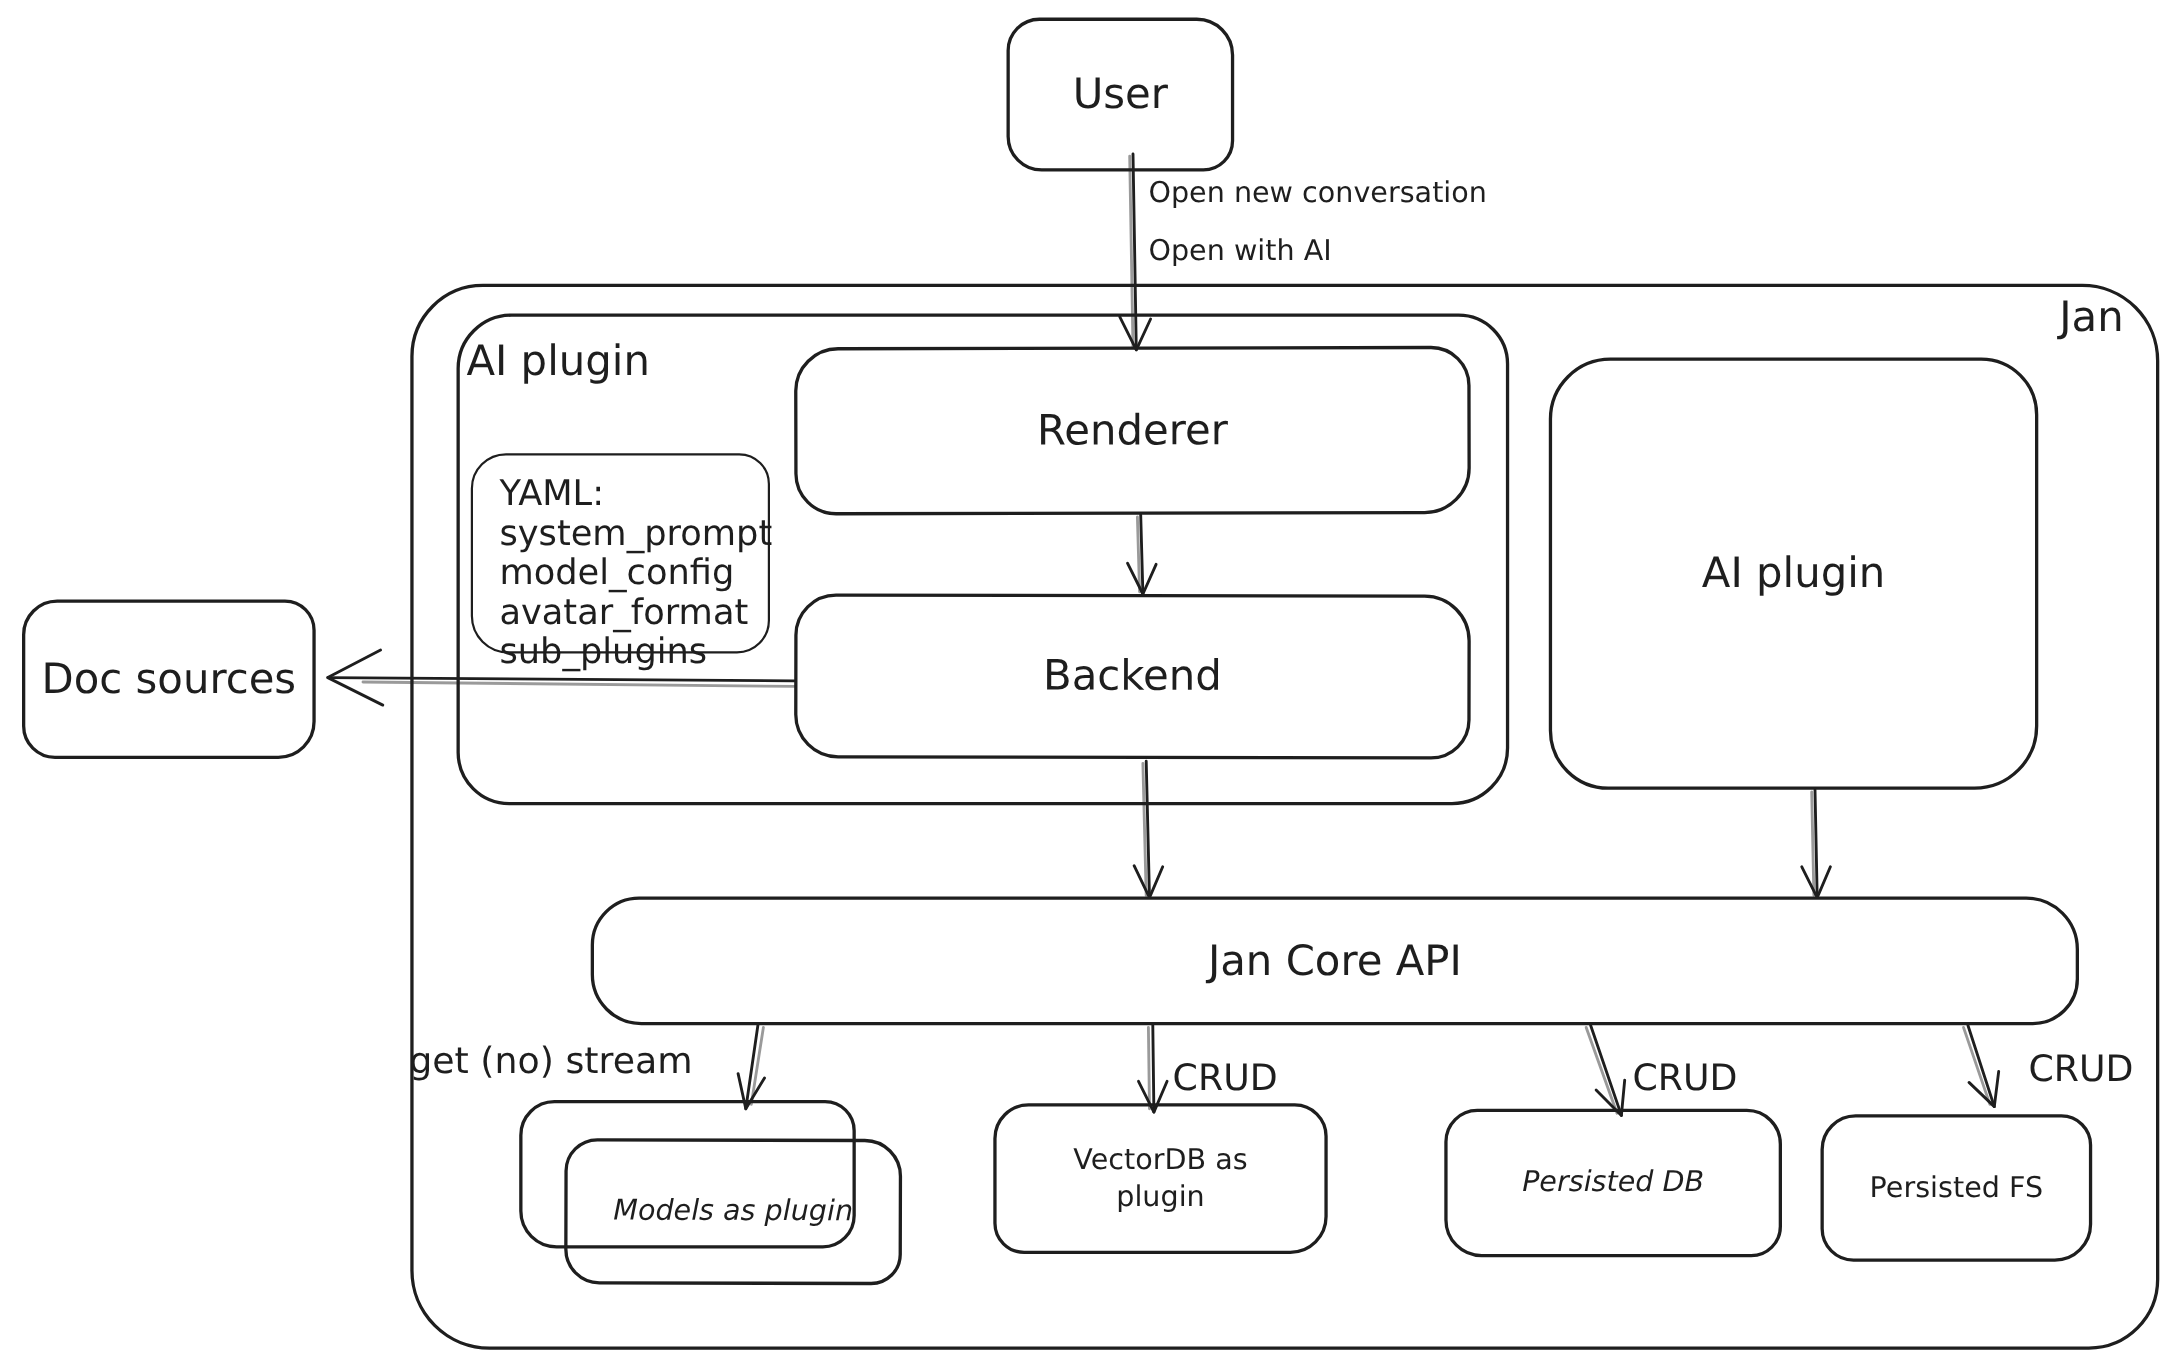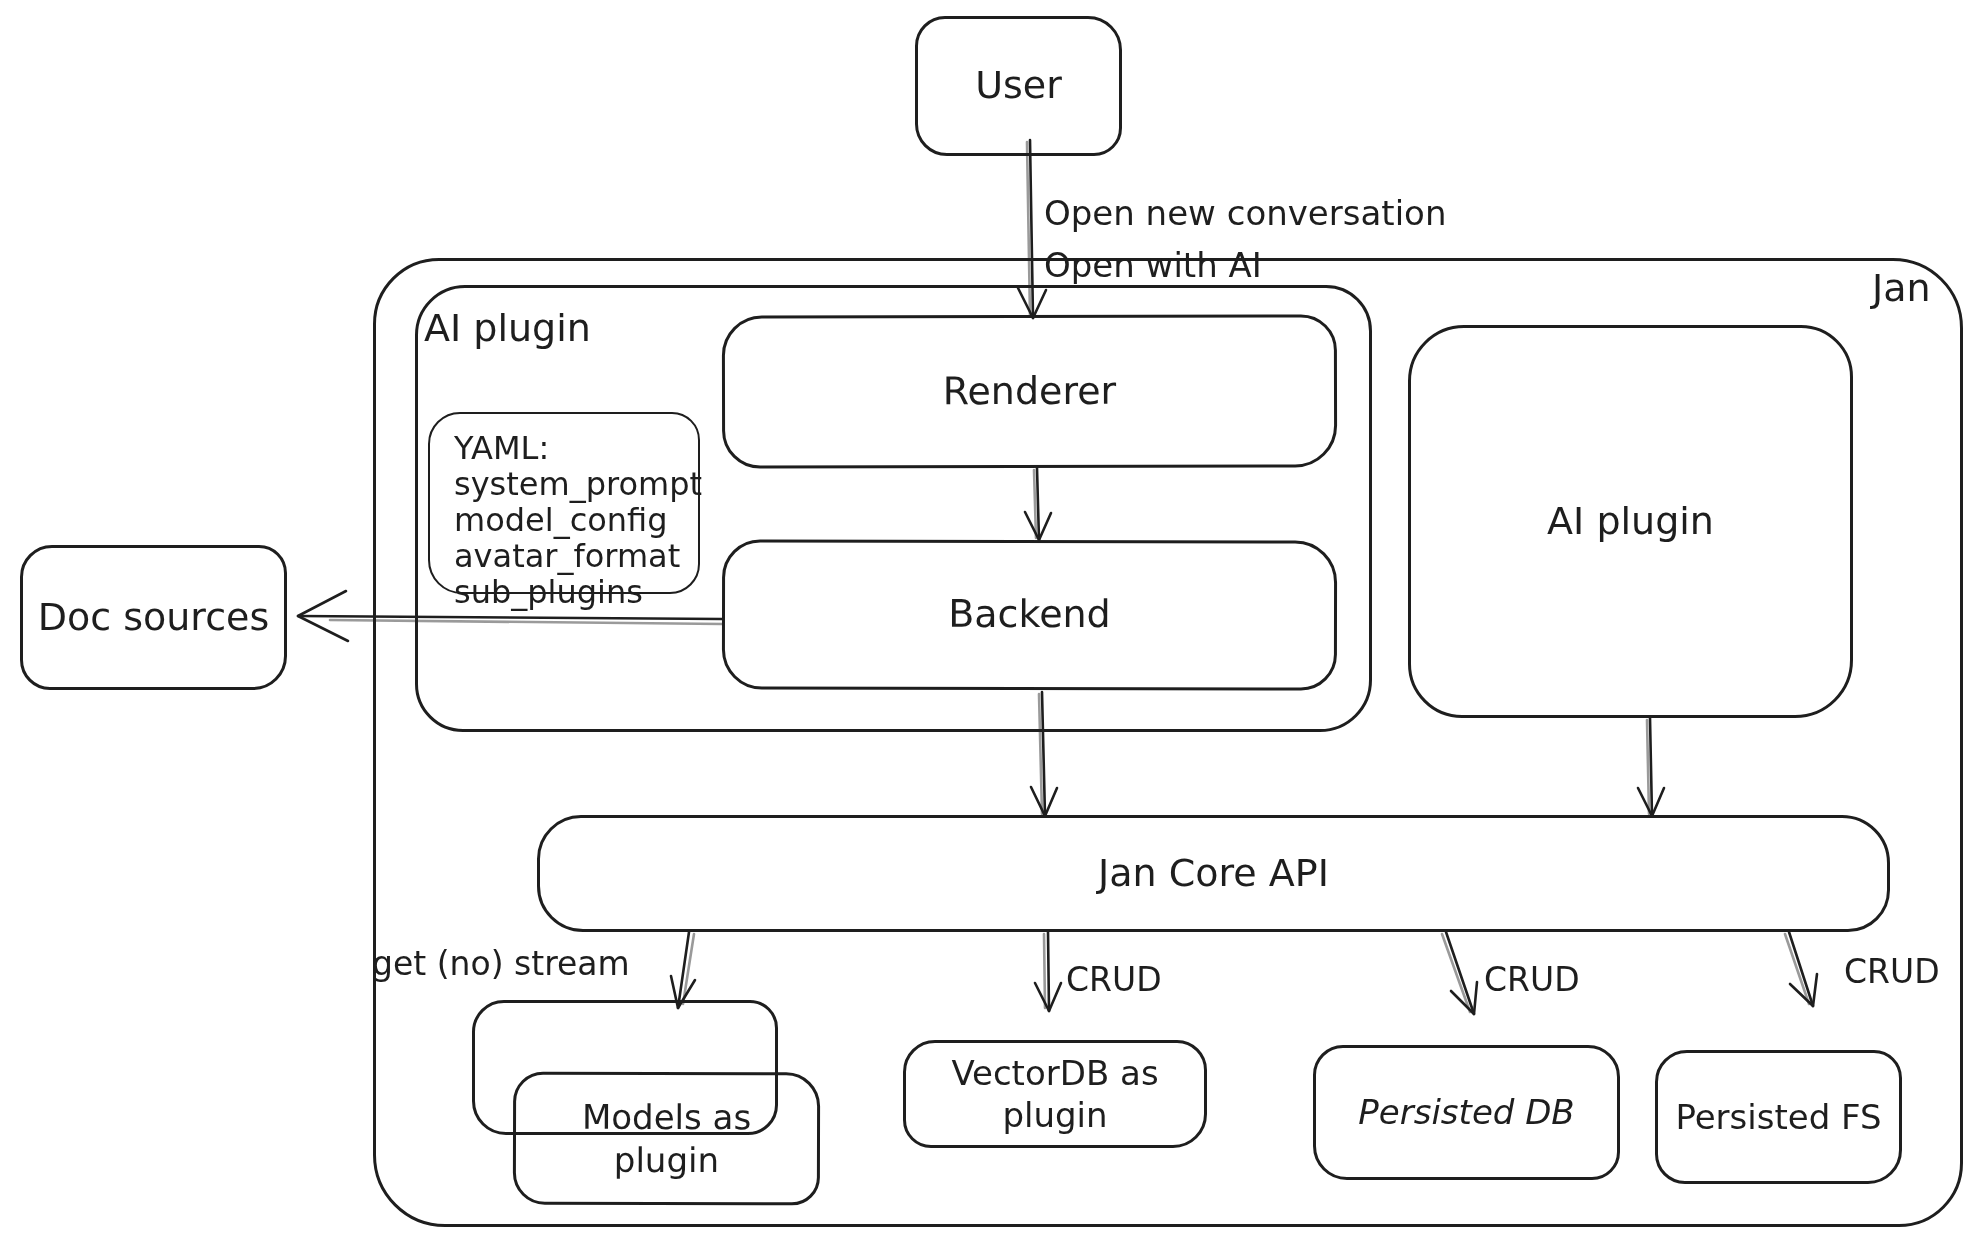--- a/index.html
+++ b/index.html
@@ -14,21 +14,21 @@
   .node{
     position:absolute;
     border:3px solid #1e1e1e;
     background:transparent;
     display:flex;align-items:center;justify-content:center;
     text-align:center;
     box-sizing:border-box;
     color:#1e1e1e;
   }
   .label-lg{font-size:38px;line-height:1.2;}
-  .label-md{font-size:34px;line-height:1.25;margin-top:37px;}
+  .label-md{font-size:26px;line-height:1.25;}
   .floating{
     position:absolute;
     white-space:nowrap;
     color:#1e1e1e;
   }
   svg.wires{position:absolute;left:0;top:0;z-index:1;}
   .node{z-index:2;}
   .floating{z-index:3;}
   .yaml-note{
     position:absolute;
@@ -145,24 +145,24 @@
   <div class="node label-lg" style="left:1408px;top:325px;width:445px;height:393px;border-radius:56px 52px 58px 54px;">
     <span>AI plugin</span>
   </div>
 
   <div class="node label-lg" style="left:537px;top:815px;width:1353px;height:117px;border-radius:44px 48px 42px 46px;">
     <span>Jan Core API</span>
   </div>
 
   <div class="container-box" style="left:472px;top:1000px;width:306px;height:135px;border-radius:32px 28px 30px 34px;z-index:2;"></div>
   <div class="node label-md" style="left:513px;top:1035px;width:307px;height:133px;border-radius:30px 34px 28px 32px;transform:rotate(0.15deg);">
-    <span style="display:inline-block;max-width:230px;">Models as plugin</span>
+    <span style="display:inline-block;max-width:230px;font-style:italic;">Models as plugin</span>
   </div>
 
-  <div class="node label-md" style="left:903px;top:1003px;width:304px;height:108px;border-radius:32px 30px 34px 28px;">
+  <div class="node label-md" style="left:903px;top:1003px;width:304px;height:137px;border-radius:32px 30px 34px 28px;">
     <span style="display:inline-block;max-width:240px;">VectorDB as plugin</span>
   </div>
 
   <div class="node label-md" style="left:1313px;top:1008px;width:307px;height:135px;border-radius:30px 32px 28px 34px;font-style:italic;">
     <span>Persisted DB</span>
   </div>
 
   <div class="node label-md" style="left:1655px;top:1013px;width:247px;height:134px;border-radius:32px 28px 34px 30px;">
     <span>Persisted FS</span>
   </div>

